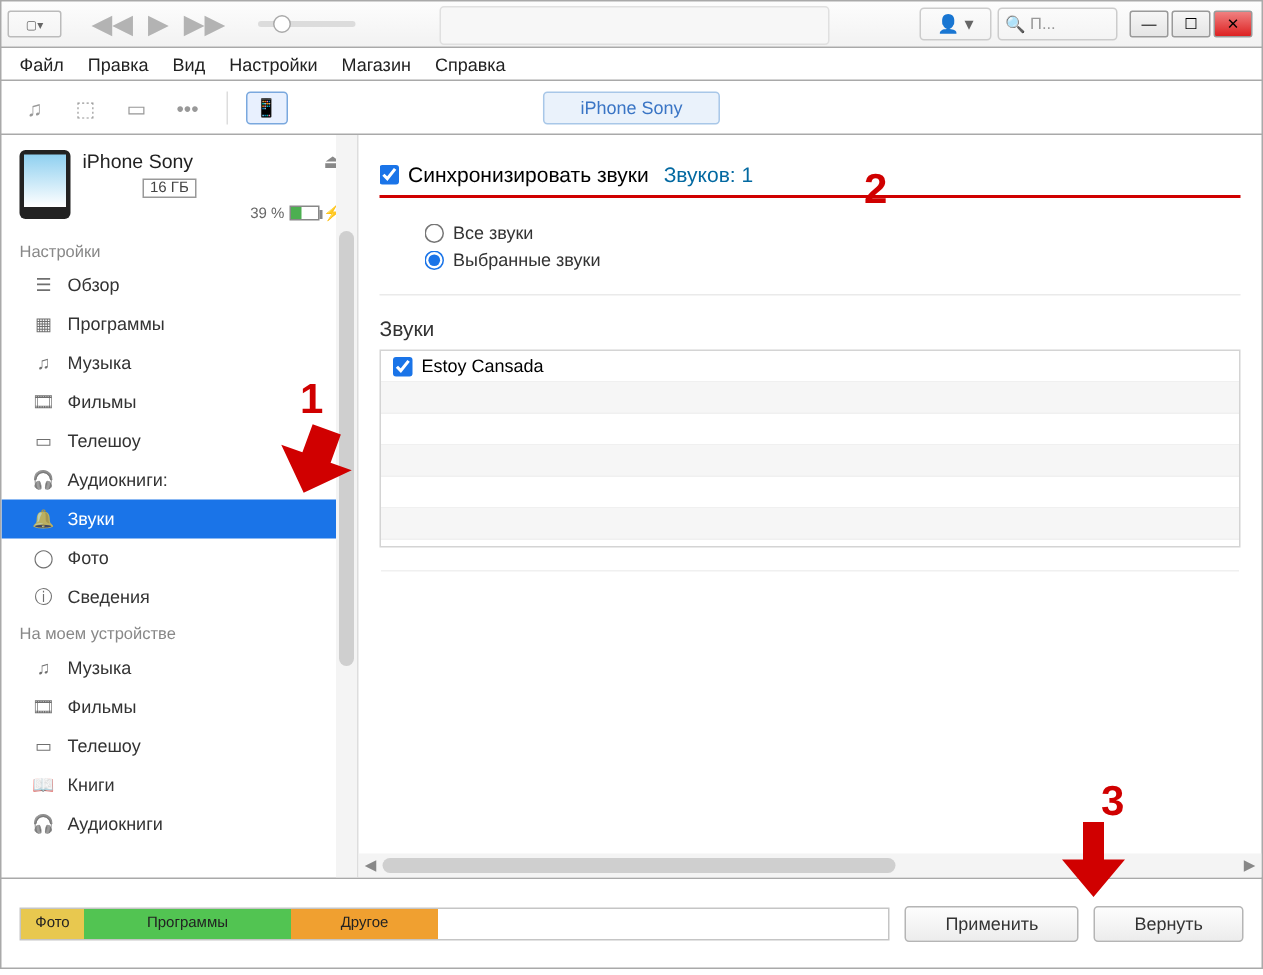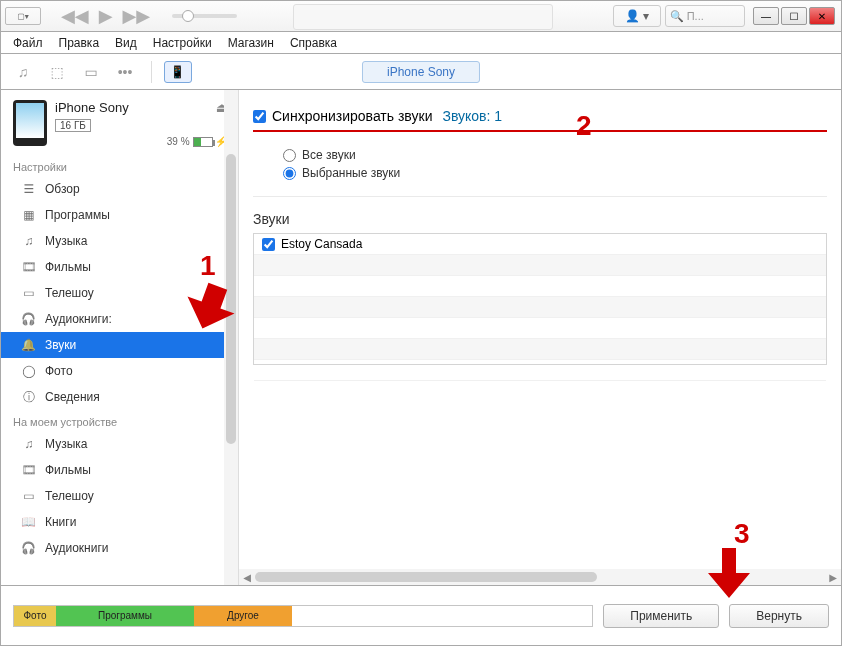--- a/index.html
+++ b/index.html
@@ -31,21 +31,21 @@
 .toolbar .device-name { position:absolute; left:50%; transform:translateX(-50%); padding:3px 24px; border:1px solid #a8c7e8; background:#eaf2fb; color:#3a75c5; border-radius:3px; font-size:12px;}
 
 .main { display:flex; border:1px solid #a9a9a9; border-top:none; height: 496px; }
 
 .sidebar { width: 238px; border-right: 1px solid #ddd; overflow:hidden; position:relative;}
 .device-header { padding: 10px 10px 8px 12px; display:flex; align-items:flex-start; gap:8px; }
 .device-thumb { width:34px; height:46px; background:#222; border-radius:4px; position:relative;}
 .device-thumb::after { content:""; position:absolute; inset:3px 3px 8px 3px; background:linear-gradient(#8fd0f0,#fff);}
 .device-info { flex:1; }
 .device-info .name { font-size:13px; color:#222; display:flex; justify-content:space-between; align-items:center;}
-.storage-badge { display:inline-block; border:1px solid #999; padding:0 4px; font-size:10px; color:#444; margin-top:3px; background:#fff;}
+.storage-badge { display:inline-block; border:1px solid #999; padding:0 4px; font-size:10px; color:#444; margin-top:3px; background:#fff;margin-left:40px;}
 .battery-row { display:flex; justify-content:flex-end; align-items:center; gap:3px; margin-top:3px; font-size:10px; color:#666;}
 .battery { width:20px; height:10px; border:1px solid #888; position:relative;}
 .battery::before{content:"";position:absolute;left:0;top:0;bottom:0;width:40%;background:#4caf50;}
 .battery::after{content:"";position:absolute;right:-3px;top:2px;width:2px;height:6px;background:#888;}
 
 .section-label { font-size:11px; color:#888; padding:6px 0 3px 12px;}
 .nav-item { height:26px; display:flex; align-items:center; gap:8px; padding-left:20px; font-size:12px; color:#333; cursor:pointer;}
 .nav-item.selected { background:#1a74e8; color:#fff;}
 .nav-icon { width:16px; display:flex; justify-content:center; color:inherit; opacity:0.7;}
 

